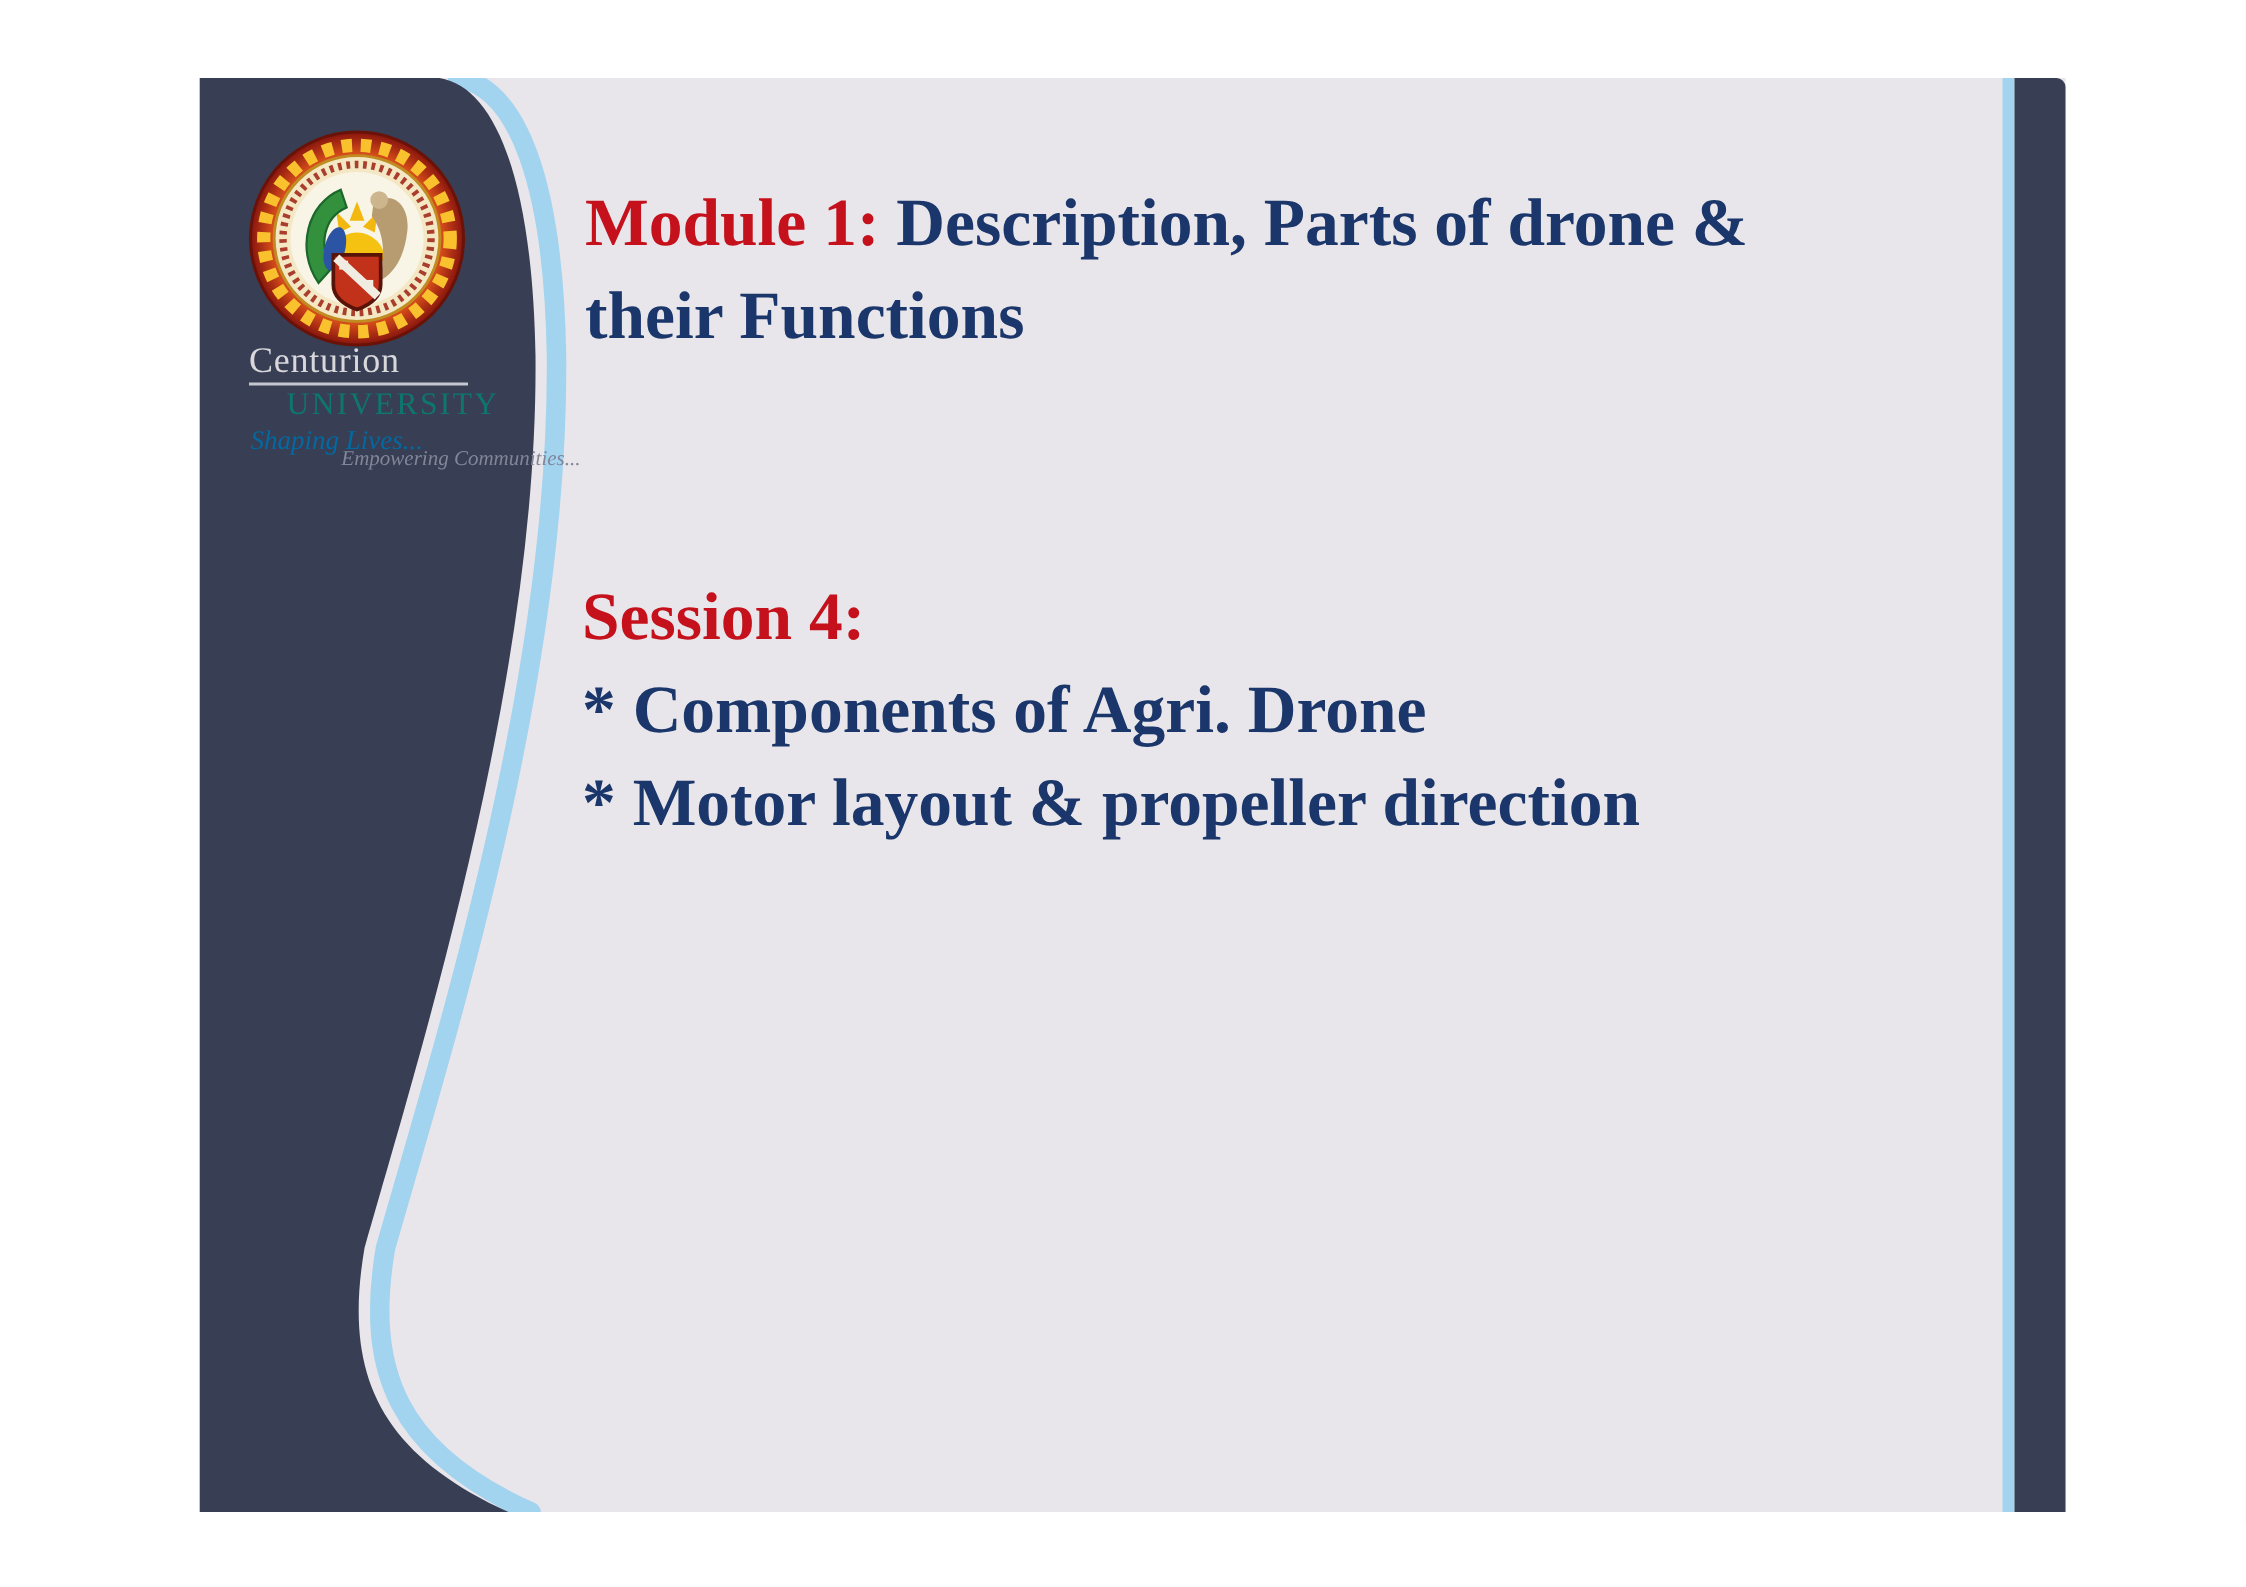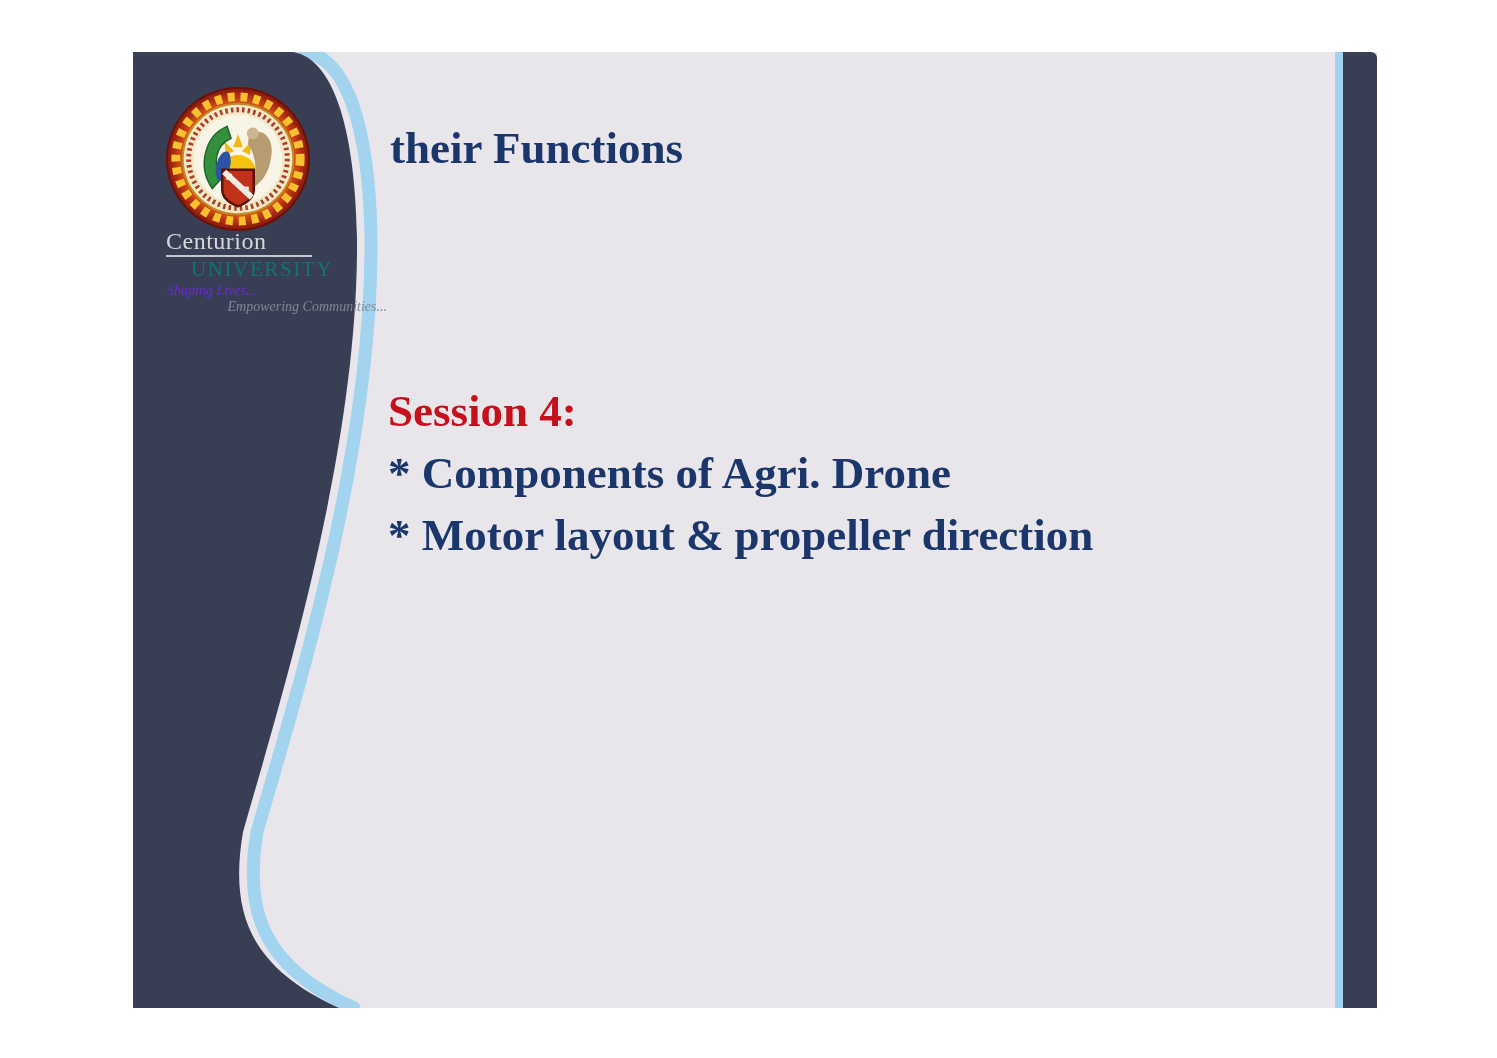--- a/index.html
+++ b/index.html
@@ -14,21 +14,21 @@
   .right-accent{position:absolute;top:0;right:34px;width:8px;height:956px;background:#a2d3ef;}
   .right-edge{position:absolute;top:0;right:0;width:34px;height:956px;background:#383e53;border-radius:0 6px 0 0;}
 
   
   .logo{position:absolute;left:31px;top:33px;width:148px;height:148px;}
   .org-name{position:absolute;left:33px;top:174px;width:150px;font-size:24px;line-height:30px;
             color:#d8d7dc;letter-spacing:0.5px;}
   .org-rule{position:absolute;left:33px;top:203px;width:146px;height:2px;background:#c6c6d0;}
   .org-type{position:absolute;left:33px;top:206px;width:160px;font-size:21px;line-height:22px;
             color:#0f766e;letter-spacing:1.6px;margin-left:25px;}
-  .tagline1{position:absolute;left:34px;top:231px;width:200px;font-size:14px;font-style:italic;color:#6d28d9;}
+  .tagline1{position:absolute;left:34px;top:231px;width:200px;font-size:18px;font-style:italic;color:#0369a1;}
   .tagline2{position:absolute;left:34px;top:247px;width:220px;font-size:14px;font-style:italic;color:#81869a;text-align:right;}
 
   
   .title-block{position:absolute;left:257px;top:65px;width:960px;}
   .session-block{position:absolute;left:255px;top:304px;width:960px;margin-top:24px;}
   .line{font-weight:bold;font-size:45px;line-height:62px;white-space:pre;}
   .red{color:#c5111c;}
   .navy{color:#1a366b;}
 </style>
 </head>
@@ -77,20 +77,21 @@
       </g>
     </svg>
 
     <div class="org-name">Centurion</div>
     <div class="org-rule"></div>
     <div class="org-type">UNIVERSITY</div>
     <div class="tagline1">Shaping Lives...</div>
     <div class="tagline2">Empowering Communities...</div>
 
     <div class="title-block">
+      <div class="line"><span class="red">Module 1:</span><span class="navy"> Description, Parts of drone &amp;</span></div>
       <div class="line navy">their Functions</div>
     </div>
 
     <div class="session-block">
       <div class="line red">Session 4:</div>
       <div class="line navy">* Components of Agri. Drone</div>
       <div class="line navy">* Motor layout &amp; propeller direction</div>
     </div>
 
     <div class="right-accent"></div>

